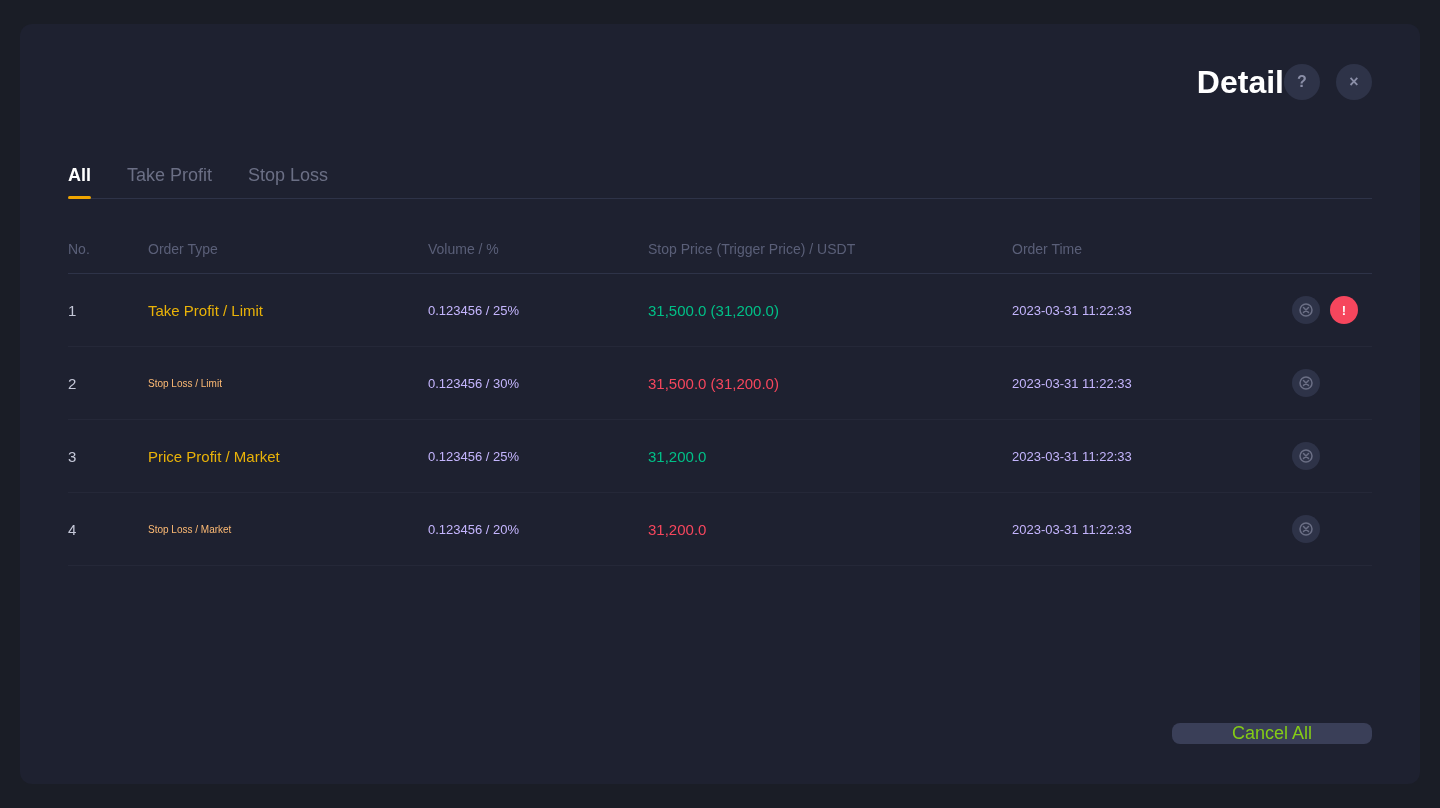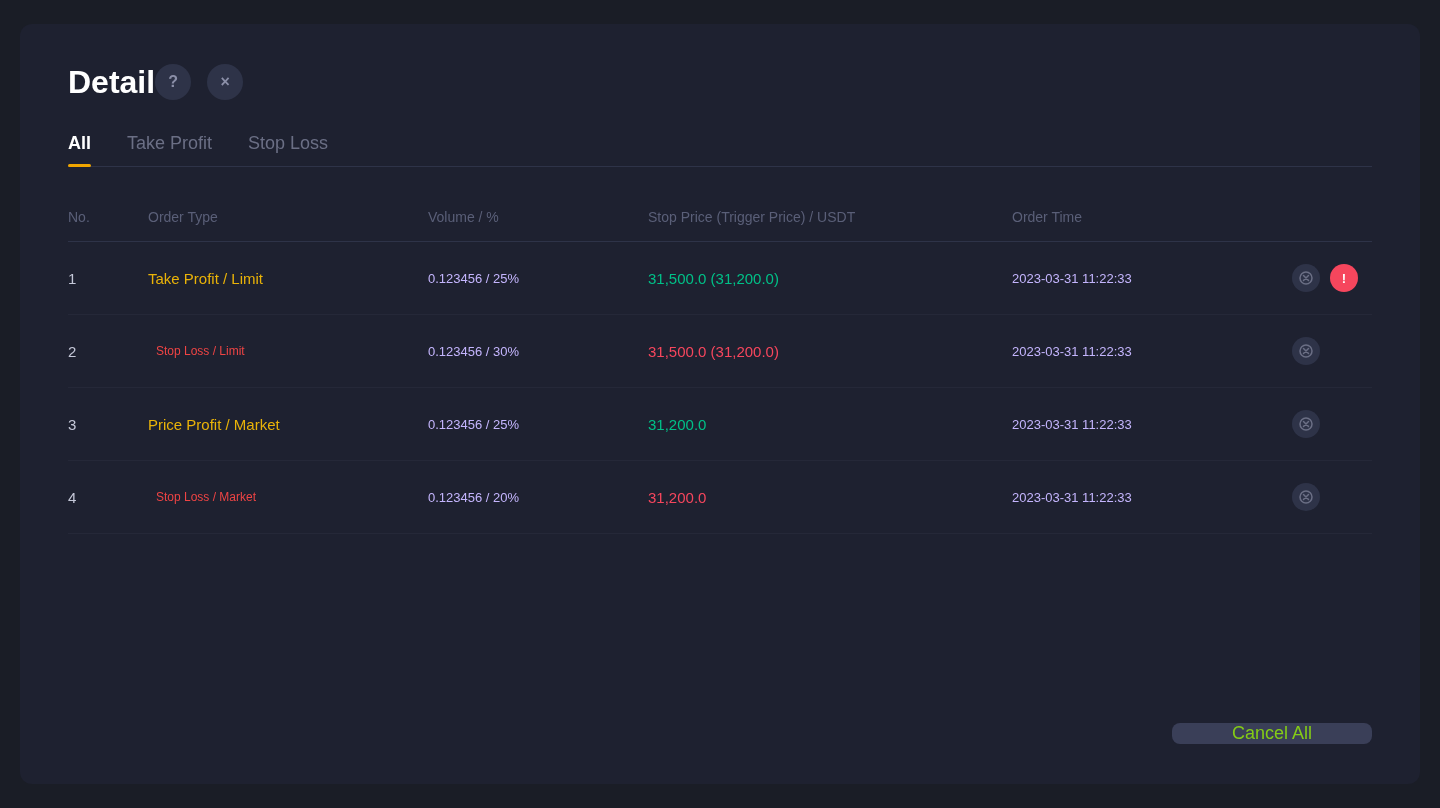--- a/index.html
+++ b/index.html
@@ -24,21 +24,21 @@
       min-height: 760px;
       padding: 40px 48px 40px 48px;
       position: relative;
       display: flex;
       flex-direction: column;
     }
 
     .modal-header {
       display: flex;
       align-items: flex-start;
-      justify-content: flex-start;
+      justify-content: flex-end;
       margin-bottom: 32px;
     }
 
     .modal-title {
       font-size: 32px;
       font-weight: 700;
       color: #ffffff;
     }
 
     .header-actions {
@@ -61,20 +61,21 @@
       font-size: 16px;
       font-weight: 700;
     }
 
     .tabs {
       display: flex;
       gap: 36px;
       margin-bottom: 32px;
       border-bottom: 1px solid #2e3348;
       padding-bottom: 0;
+      margin-top: 32px;
     }
 
     .tab {
       font-size: 18px;
       cursor: pointer;
       color: #6b6f85;
       padding-bottom: 12px;
       border: none;
       background: transparent;
       position: relative;
@@ -132,24 +133,23 @@
       color: #c5c8d8;
     }
 
     .cell-order-type-green {
       font-size: 15px;
       color: #eab308;
       font-weight: 500;
     }
 
     .cell-order-type-red {
-      font-size: 12px;
-      color: #ef4444;
+      font-size: 10px;
+      color: #fdba74;
       font-weight: 500;
-      margin-left: 8px;
     }
 
     .cell-price-green {
       font-size: 15px;
       color: #00c087;
     }
 
     .cell-price-red {
       font-size: 15px;
       color: #f6465d;

